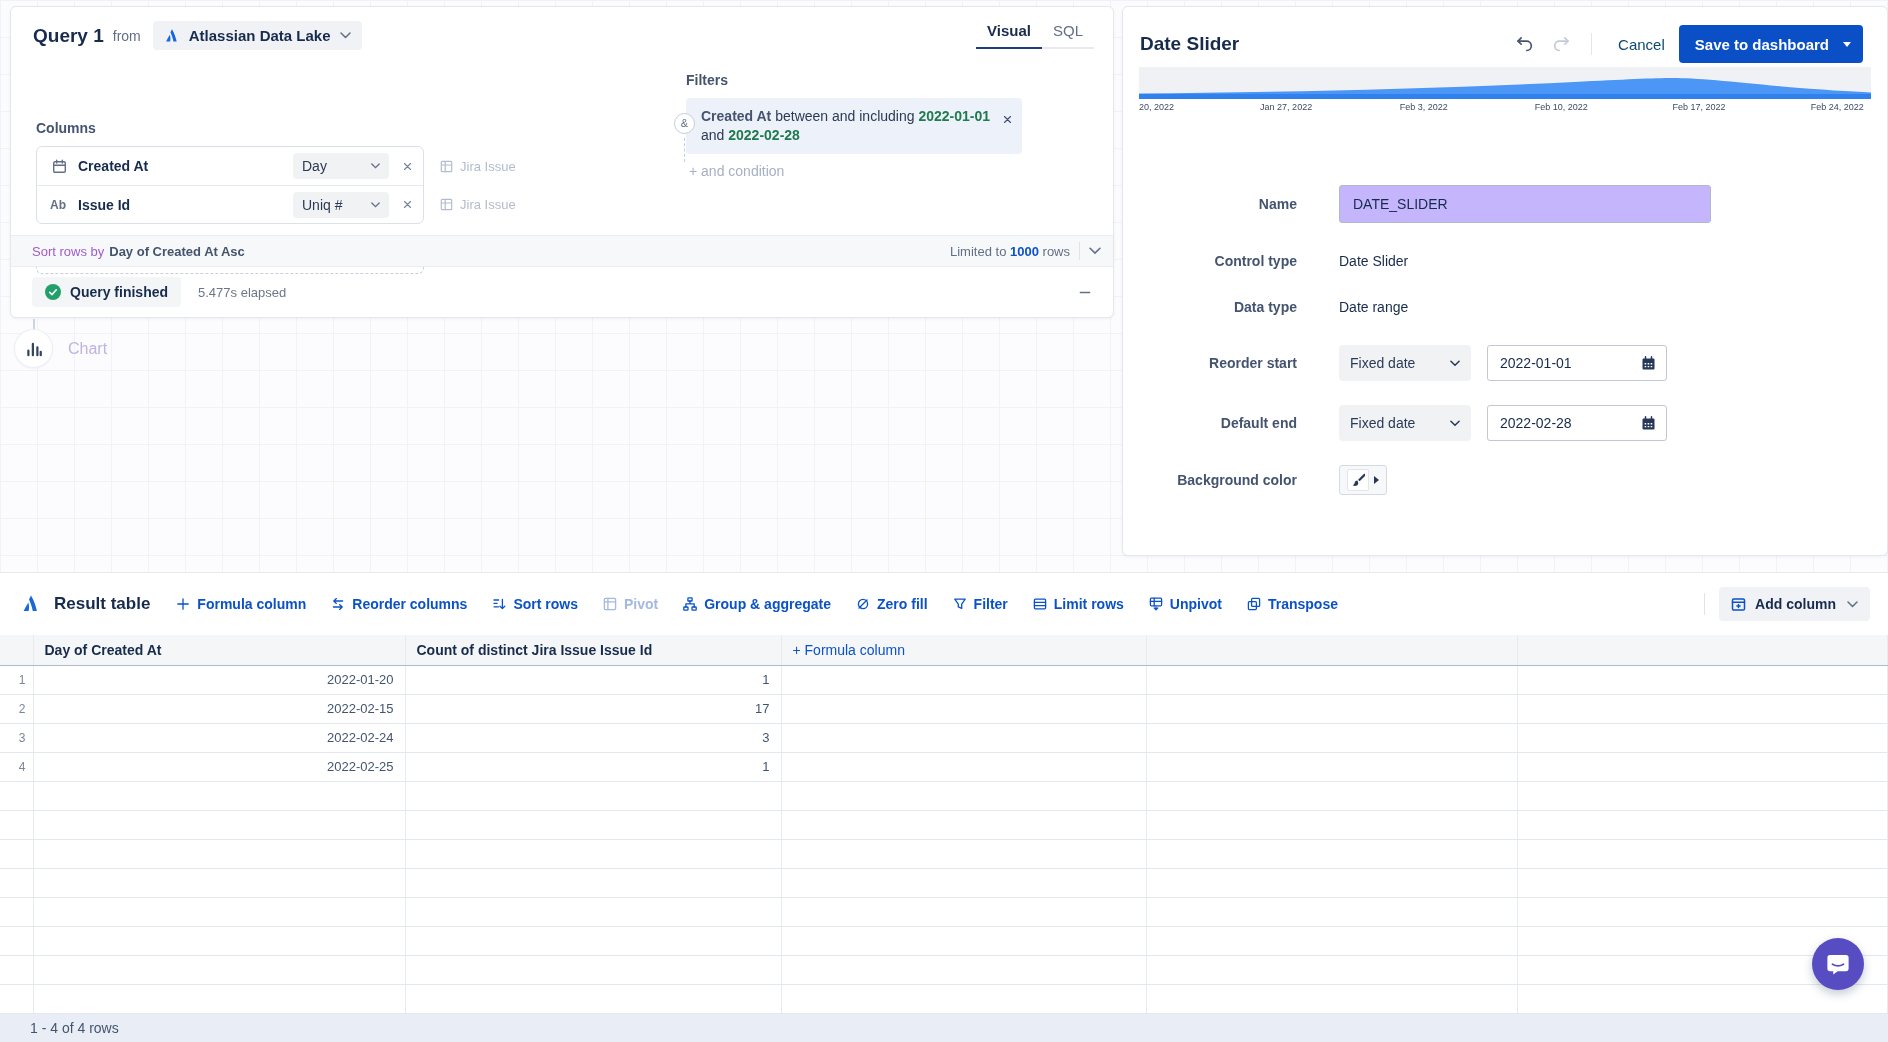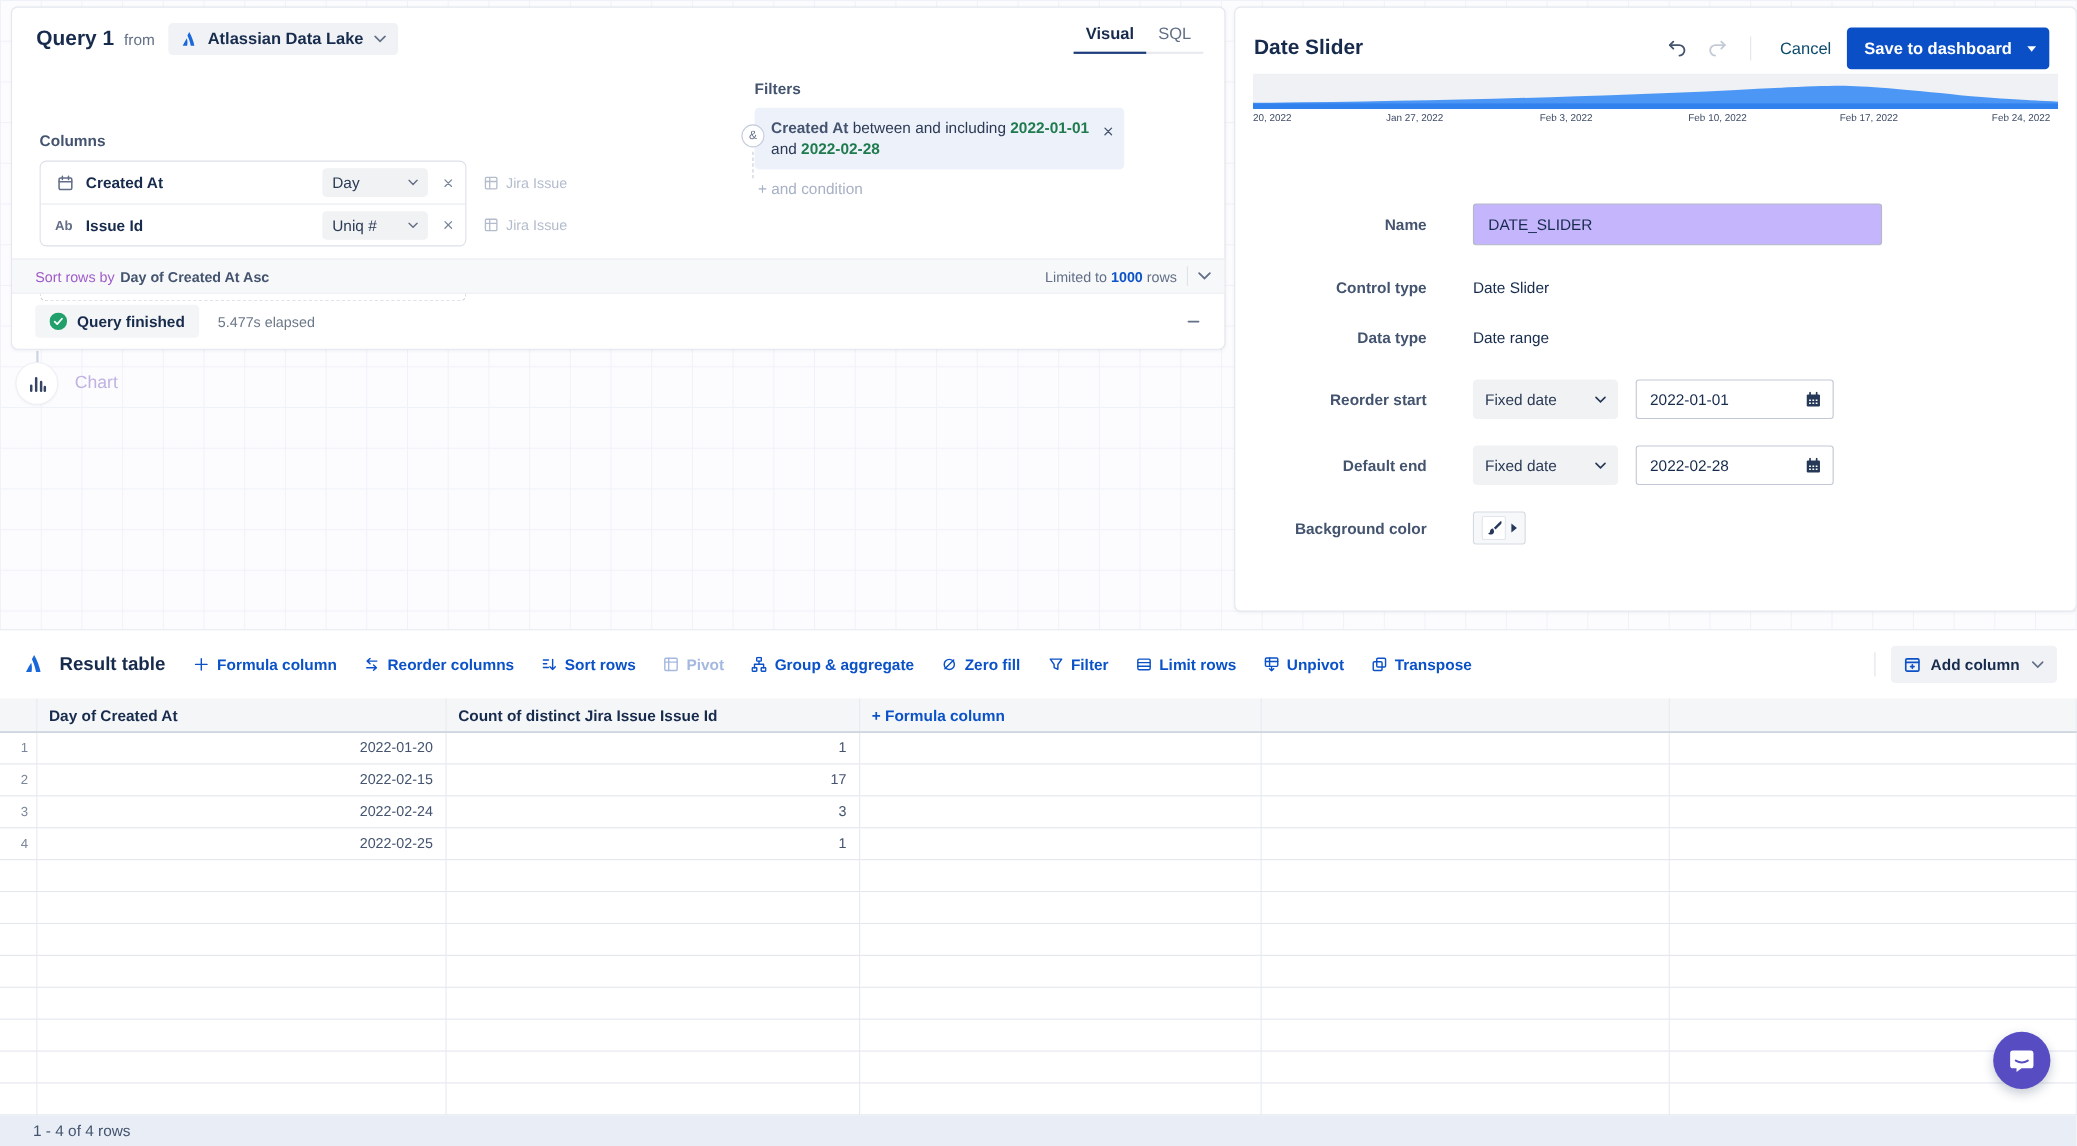--- a/index.html
+++ b/index.html
@@ -138,21 +138,21 @@
   .tb-right { margin-left:auto; display:flex; align-items:center; gap:14px; }
   .add-query { display:flex; align-items:center; gap:9px; background:#F1F2F5; border-radius:4px; height:34px;
                padding:0 12px; font-weight:600; font-size:14px; color:#172B4D; cursor:pointer; }
   .add-query .ic { color:#0B52C8; }
   .aq-chev { color:#626F86; display:flex; margin-left:2px; }
 
   #result-table { border-collapse:collapse; width:1888px; table-layout:fixed; }
   #result-table th, #result-table td { border-right:1px solid #E6EAF1; }
   #result-table thead th { background:#F5F6F8; height:30px; font-size:14px; text-align:left; padding:0 11px;
                            border-bottom:1px solid #AEB9CB; font-weight:700; color:#172B4D; }
-  #result-table thead th.th-formula { color:#0B52C8; font-weight:700; cursor:pointer; }
+  #result-table thead th.th-formula { color:#0B52C8; font-weight:400; cursor:pointer; }
   #result-table tbody td { height:29px; font-size:13px; color:#44546F; padding:0 11px; border-bottom:1px solid #E3E7EE; background:#fff; }
   #result-table td.rn { color:#7A8699; text-align:right; font-size:12px; padding:0 7px; background:#fff; }
   #result-table td.val { text-align:right;margin-top:31px; }
 
   .rt-footer { position:absolute; left:0; right:0; bottom:0; height:28px; background:#E9EEF6; display:flex;
                align-items:center; padding:0 30px; font-size:14px; color:#44546F; }
 
   
   #chat-fab { position:absolute; left:1812px; top:938px; width:52px; height:52px; border-radius:50%;
               background:#574CC2; display:flex; align-items:center; justify-content:center;

